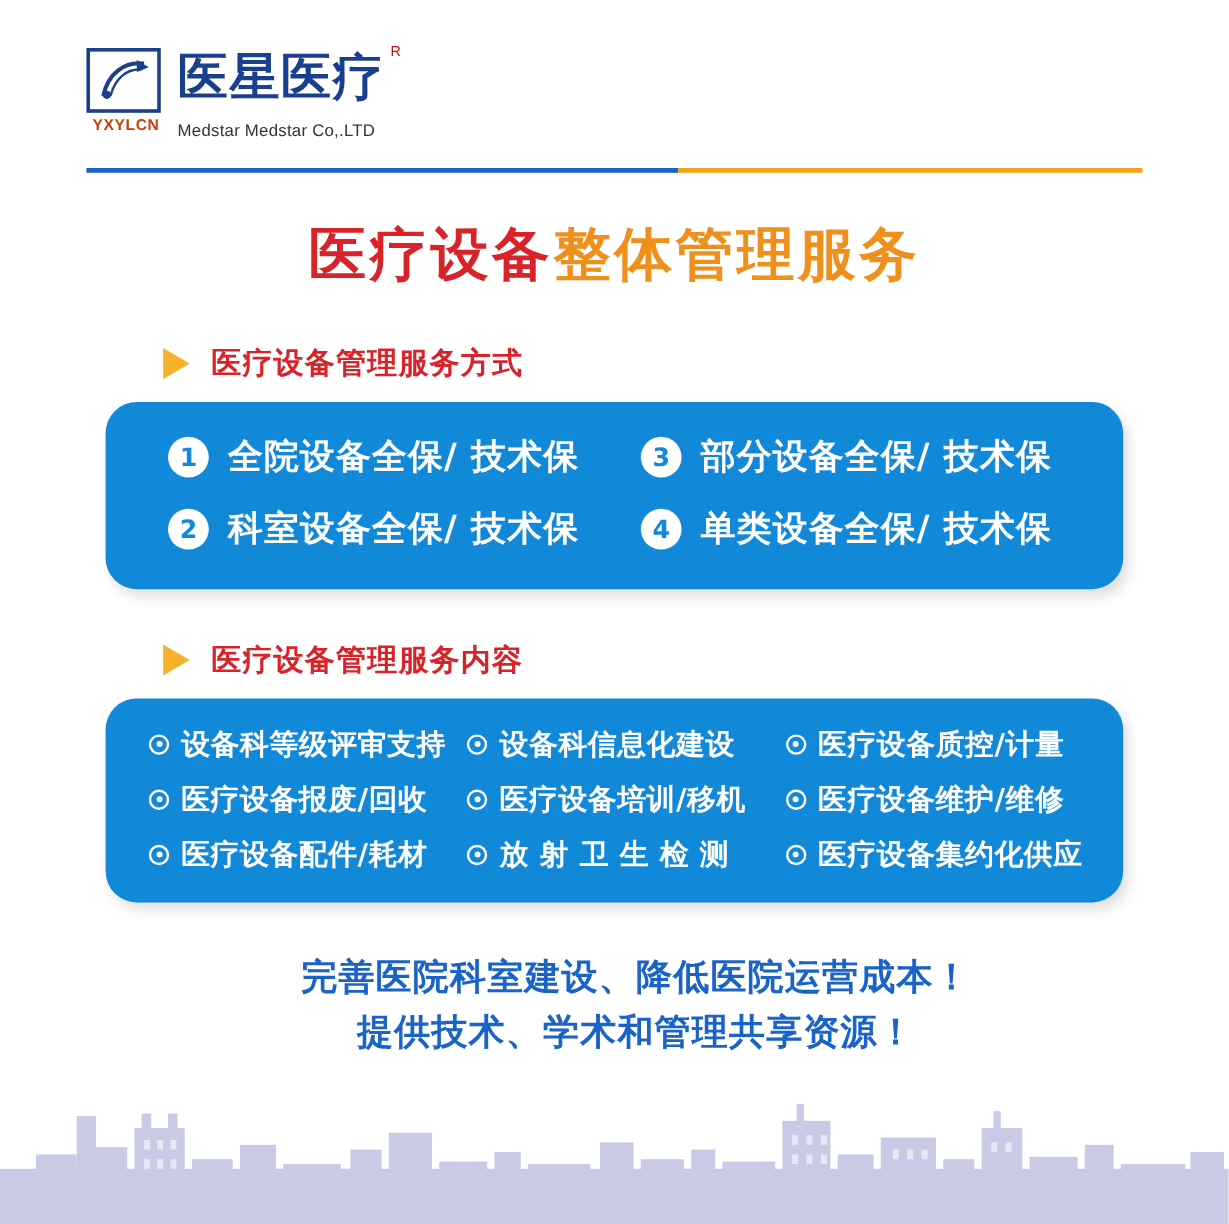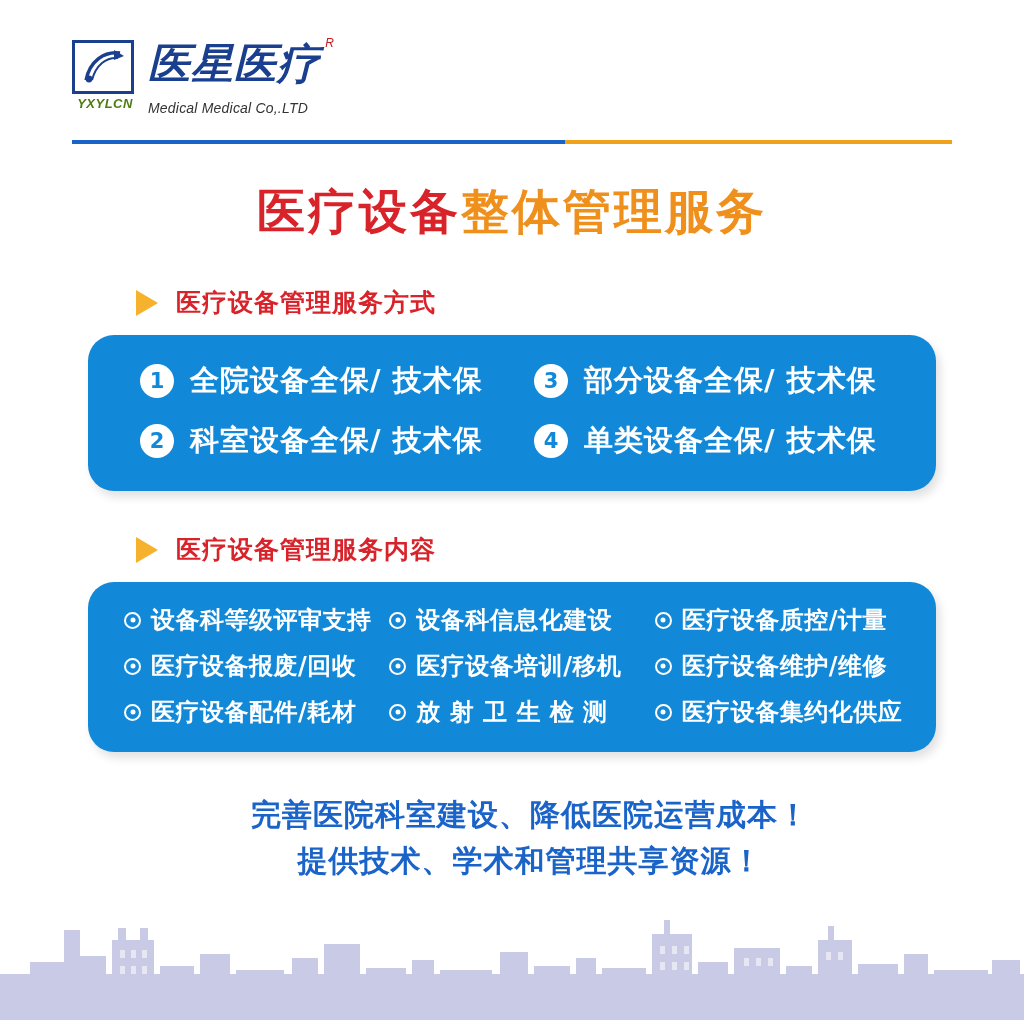--- a/index.html
+++ b/index.html
@@ -13,21 +13,20 @@
     font-family: "Liberation Sans", sans-serif;
     overflow: hidden;
     position: relative;
   }
 
   
   .header {
     position: relative;
     height: 128px;
     padding: 0;
-    font-style: italic;
   }
   .logo-block {
     position: absolute;
     left: 72px;
     top: 40px;
     display: flex;
     align-items: flex-start;
   }
   .logo-mark {
     width: 62px;
@@ -41,21 +40,21 @@
     left: 50%;
     top: 50%;
     transform: translate(-50%,-50%);
   }
   .logo-under {
     position: absolute;
     left: 72px;
     top: 96px;
     width: 66px;
     text-align: center;
-    color: #4d7c0f;
+    color: #c2410c;
     font-size: 13px;
     font-weight: bold;
     letter-spacing: 0.5px;
   }
   .logo-text-wrap {
     margin-left: 14px;
     position: relative;
   }
   .logo-cn {
     font-size: 42px;
@@ -265,21 +264,21 @@
       <svg class="swoosh" width="46" height="40" viewBox="0 0 46 40">
         <path d="M6 33 C 10 14, 24 4, 40 6" stroke="#1a3f8f" stroke-width="3.4" fill="none"></path>
         <path d="M12 33 C 16 18, 26 10, 38 11" stroke="#1a3f8f" stroke-width="2" fill="none"></path>
         <circle cx="9" cy="32" r="3.4" fill="#1a3f8f"></circle>
         <path d="M34 3 L44 9 L34 13 Z" fill="#1a3f8f"></path>
       </svg>
     </div>
     <div class="logo-text-wrap">
       <div class="logo-cn">医星医疗</div>
       <span class="logo-reg">R</span>
-      <div class="logo-en">Medical Medical Co,.LTD</div>
+      <div class="logo-en">Medstar Medstar Co,.LTD</div>
     </div>
   </div>
   <div class="logo-under">YXYLCN</div>
 
 
   <div class="header-rule">
     <div class="seg-blue"></div>
     <div class="seg-orange"></div>
   </div>
 </div>

